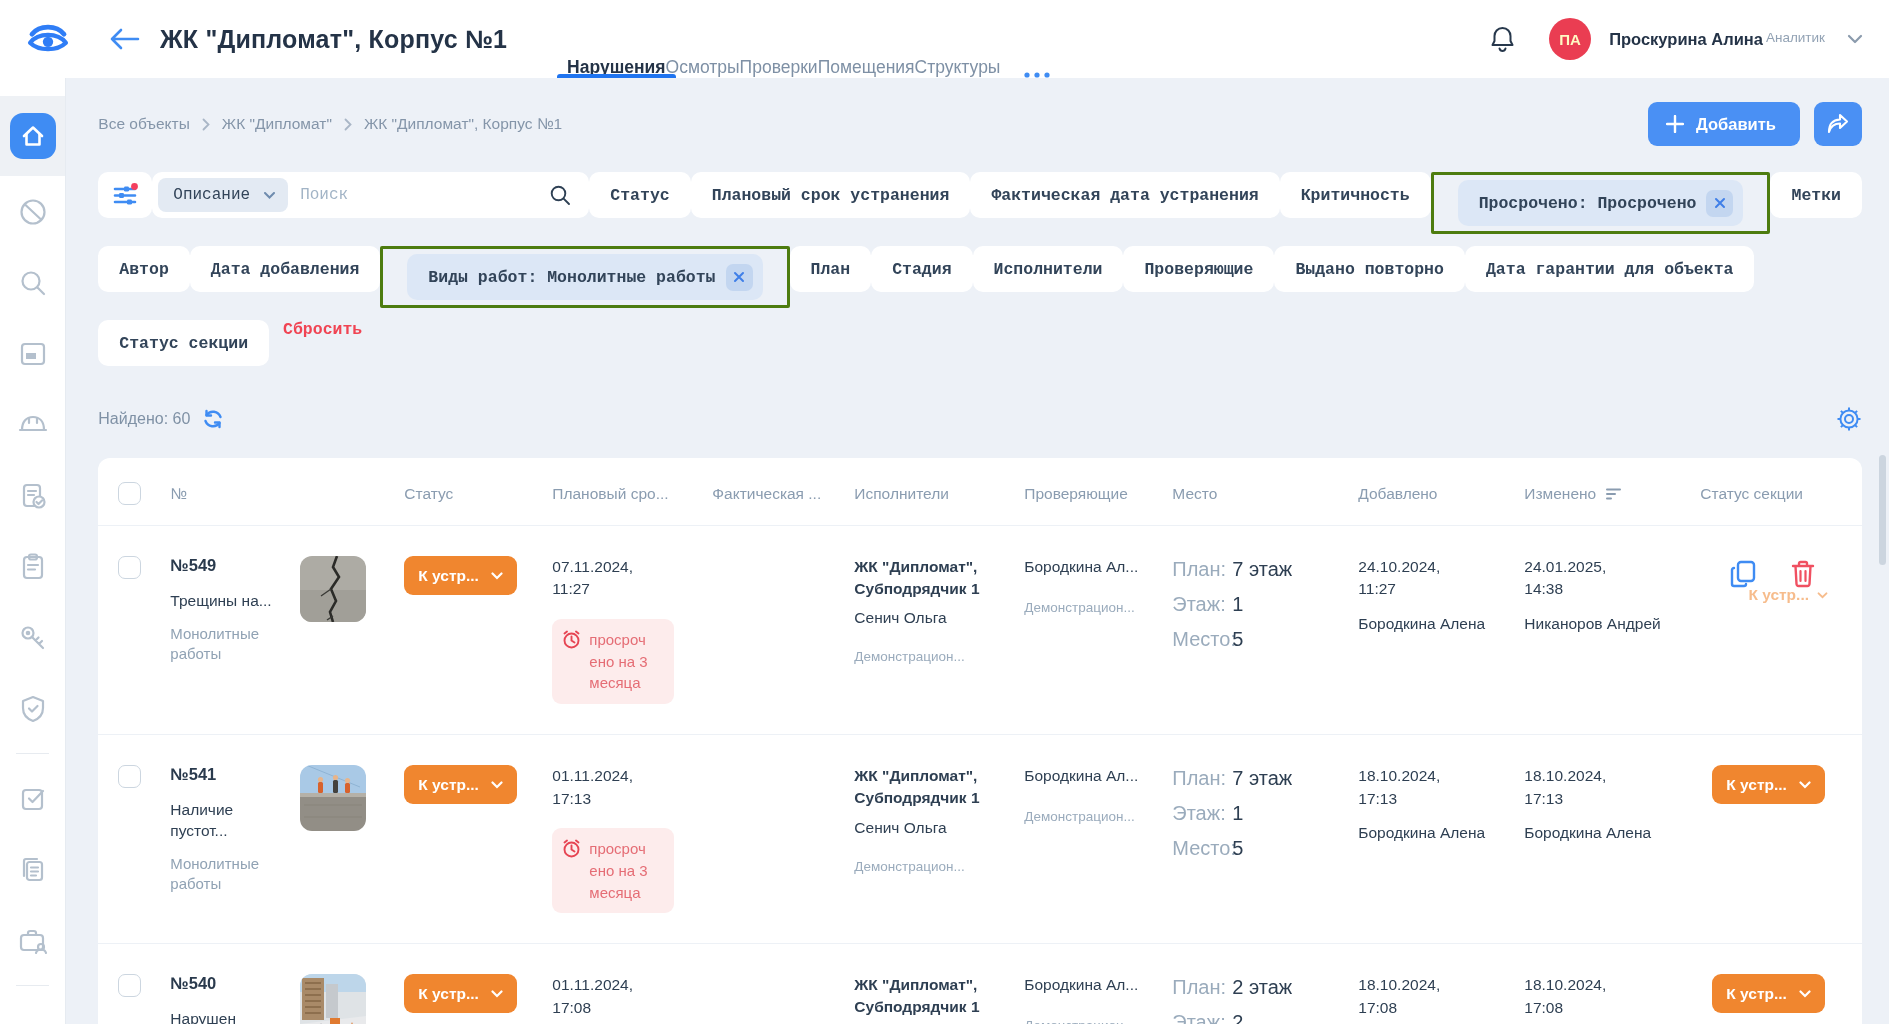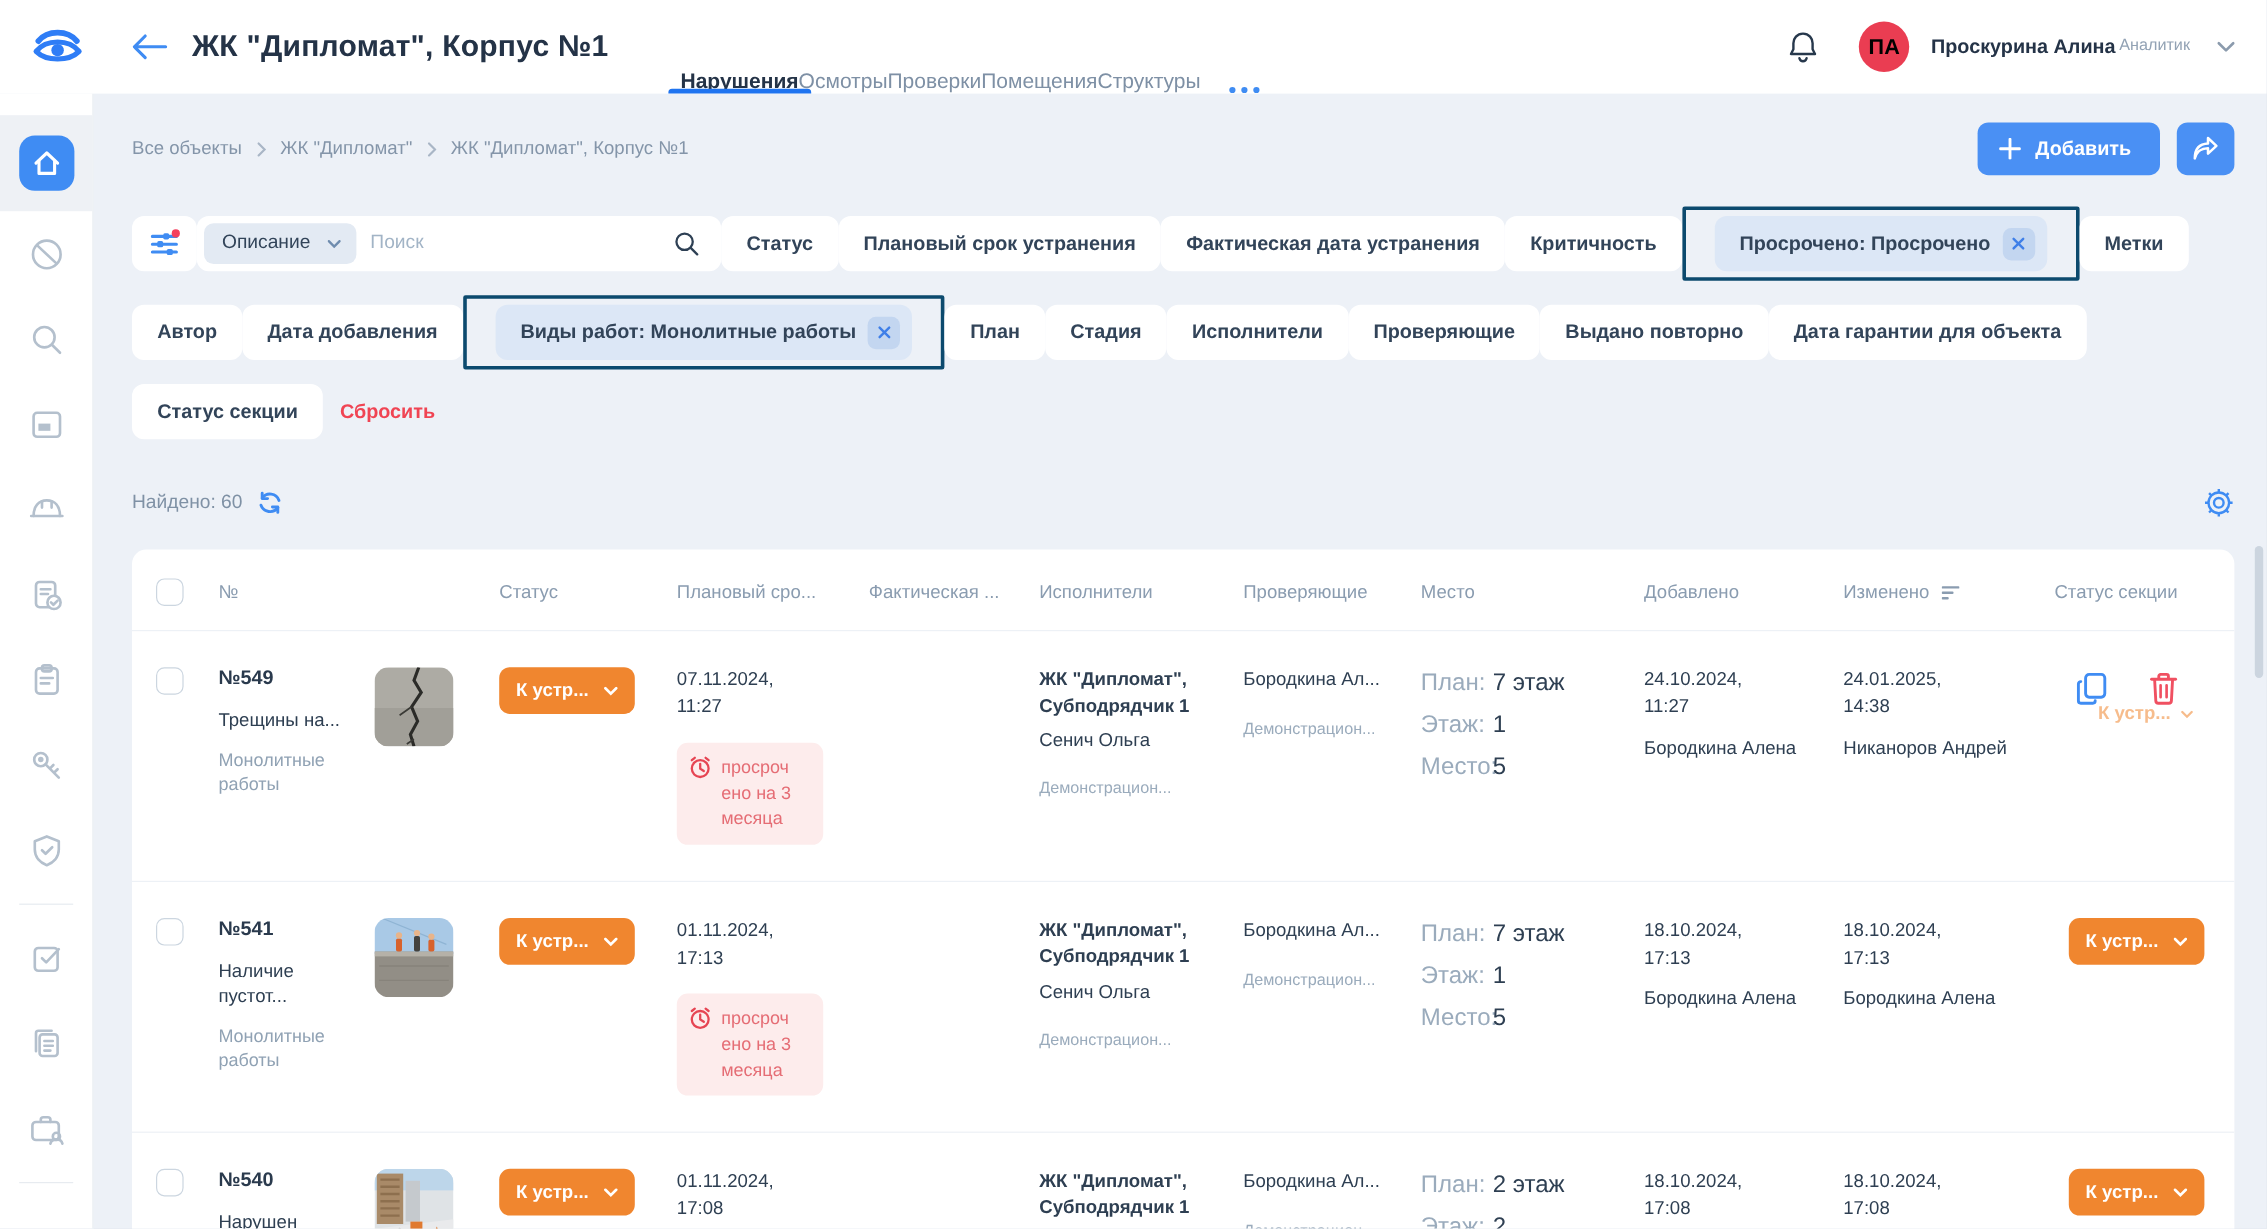--- a/index.html
+++ b/index.html
@@ -12,21 +12,21 @@
   .logo { width:56px; display:flex; align-items:center; justify-content:center; cursor:pointer; }
   .back { background:none; border:none; margin:0 8px 0 34px; display:flex; align-items:center; cursor:pointer; }
   .page-title { font-size:25px; font-weight:700; color:#243347; display:flex; align-items:center; margin-left:12px; letter-spacing:.2px; white-space:nowrap; }
   .nav { display:flex; align-items:flex-end; margin-left:60px; }
   .tab { display:flex; align-items:center; font-size:17.5px; color:#7e90a5; font-weight:500; cursor:pointer; position:relative; white-space:nowrap; }
   .tab.active { color:#243347; font-weight:700; }
   .tab.active::after { content:""; position:absolute; left:-10px; right:-10px; bottom:0; height:4px; background:#1f74f0; border-radius:3px 3px 0 0; }
   .tab-more { display:flex; align-items:center; margin-left:24px; cursor:pointer; }
   .top-right { margin-left:auto; display:flex; align-items:center; gap:18px; }
   .bell { display:flex; align-items:center; cursor:pointer; margin-right:16px; }
-  .avatar { width:42px; height:42px; border-radius:50%; background:#ea3d52; color:#000000; font-size:18px; font-weight:700; display:flex; align-items:center; justify-content:center; cursor:pointer; }
+  .avatar { width:42px; height:42px; border-radius:50%; background:#ea3d52; color:#fef9c3; font-size:15px; font-weight:700; display:flex; align-items:center; justify-content:center; cursor:pointer; }
   .user-block { display:flex; flex-direction:row; gap:3px; cursor:pointer; }
   .user-name { font-size:16.5px; color:#243347; font-weight:600; }
   .user-role { font-size:13.5px; color:#92a2b4; }
   .chev-btn { background:none; border:none; cursor:pointer; display:flex; align-items:center; margin-left:4px; }
 
   
   .shell { display:flex; height:946px; }
   .sidebar { width:78px; background:#ffffff; border-right:1px solid #e6ebf1; display:flex; flex-direction:column; align-items:stretch; padding-top:18px; }
   .side-item { height:71px; display:flex; align-items:center; justify-content:center; cursor:pointer; }
   .side-item.active { background:#eef1f5; height:80px; }
@@ -40,25 +40,25 @@
   .crumb-row { display:flex; align-items:center; padding-top:24px; }
   .crumbs { display:flex; align-items:center; gap:12px; font-size:15.5px; color:#8495a9; }
   .crumb { cursor:pointer; white-space:nowrap; }
   .crumb-sep { display:flex; align-items:center; }
   .top-actions { margin-left:auto; display:flex; gap:14px; }
   .add-btn { background:#4a90f4; color:#fff; border:none; border-radius:9px; height:44px; padding:0 24px 0 18px; font-size:16.5px; font-weight:600; font-family:inherit; display:flex; align-items:center; gap:12px; cursor:pointer; }
   .share-btn { background:#4a90f4; border:none; border-radius:9px; height:44px; width:48px; display:flex; align-items:center; justify-content:center; cursor:pointer; }
 
   
   .filters { margin-top:26px; display:flex; flex-direction:column; gap:12px; }
-  .f-row { display:flex; align-items:center; flex-wrap:nowrap; }
+  .f-row { display:flex; align-items:flex-start; flex-wrap:nowrap;font-family:Liberation Mono, monospace; }
   .pill { background:#fff; border:none; border-radius:10px; height:46px; padding:0 21px; font-size:16.5px; font-weight:600; color:#324459; font-family:inherit; cursor:pointer; white-space:nowrap; display:flex; align-items:center; gap:10px; }
   .pill.chip { background:#dce7f6; padding-right:10px; }
   .chip-x { width:27px; height:27px; border-radius:7px; background:#c3d6f0; display:flex; align-items:center; justify-content:center; cursor:pointer; }
-  .red-callout { border:3px solid #0c4a6e; border-radius:2px; padding:5px 24px; display:inline-flex; }
+  .red-callout { border:3px solid #4d7c0f; border-radius:2px; padding:5px 24px; display:inline-flex; }
   .fbtn { width:54px; height:46px; background:#fff; border:none; border-radius:10px; display:flex; align-items:center; justify-content:center; cursor:pointer; position:relative; }
   .searchbox { width:437px; height:46px; background:#fff; border-radius:10px; display:flex; align-items:center; padding:6px; }
   .field-select { background:#e3eaf3; border-radius:8px; height:34px; display:flex; align-items:center; gap:14px; padding:0 13px 0 15px; font-size:16px; color:#324459; cursor:pointer; white-space:nowrap; }
   .searchbox input { flex:1; border:none; outline:none; background:transparent; font-family:inherit; font-size:16px; color:#33475c; padding:0 12px; min-width:0; }
   .searchbox input::placeholder { color:#a2b4c6; }
   .search-ic { margin:0 12px 0 4px; display:flex; }
   .reset { background:none; border:none; color:#f04453; font-size:16.5px; font-weight:600; font-family:inherit; cursor:pointer; margin-left:14px; }
 
   
   .found-row { margin-top:40px; display:flex; align-items:center; }

